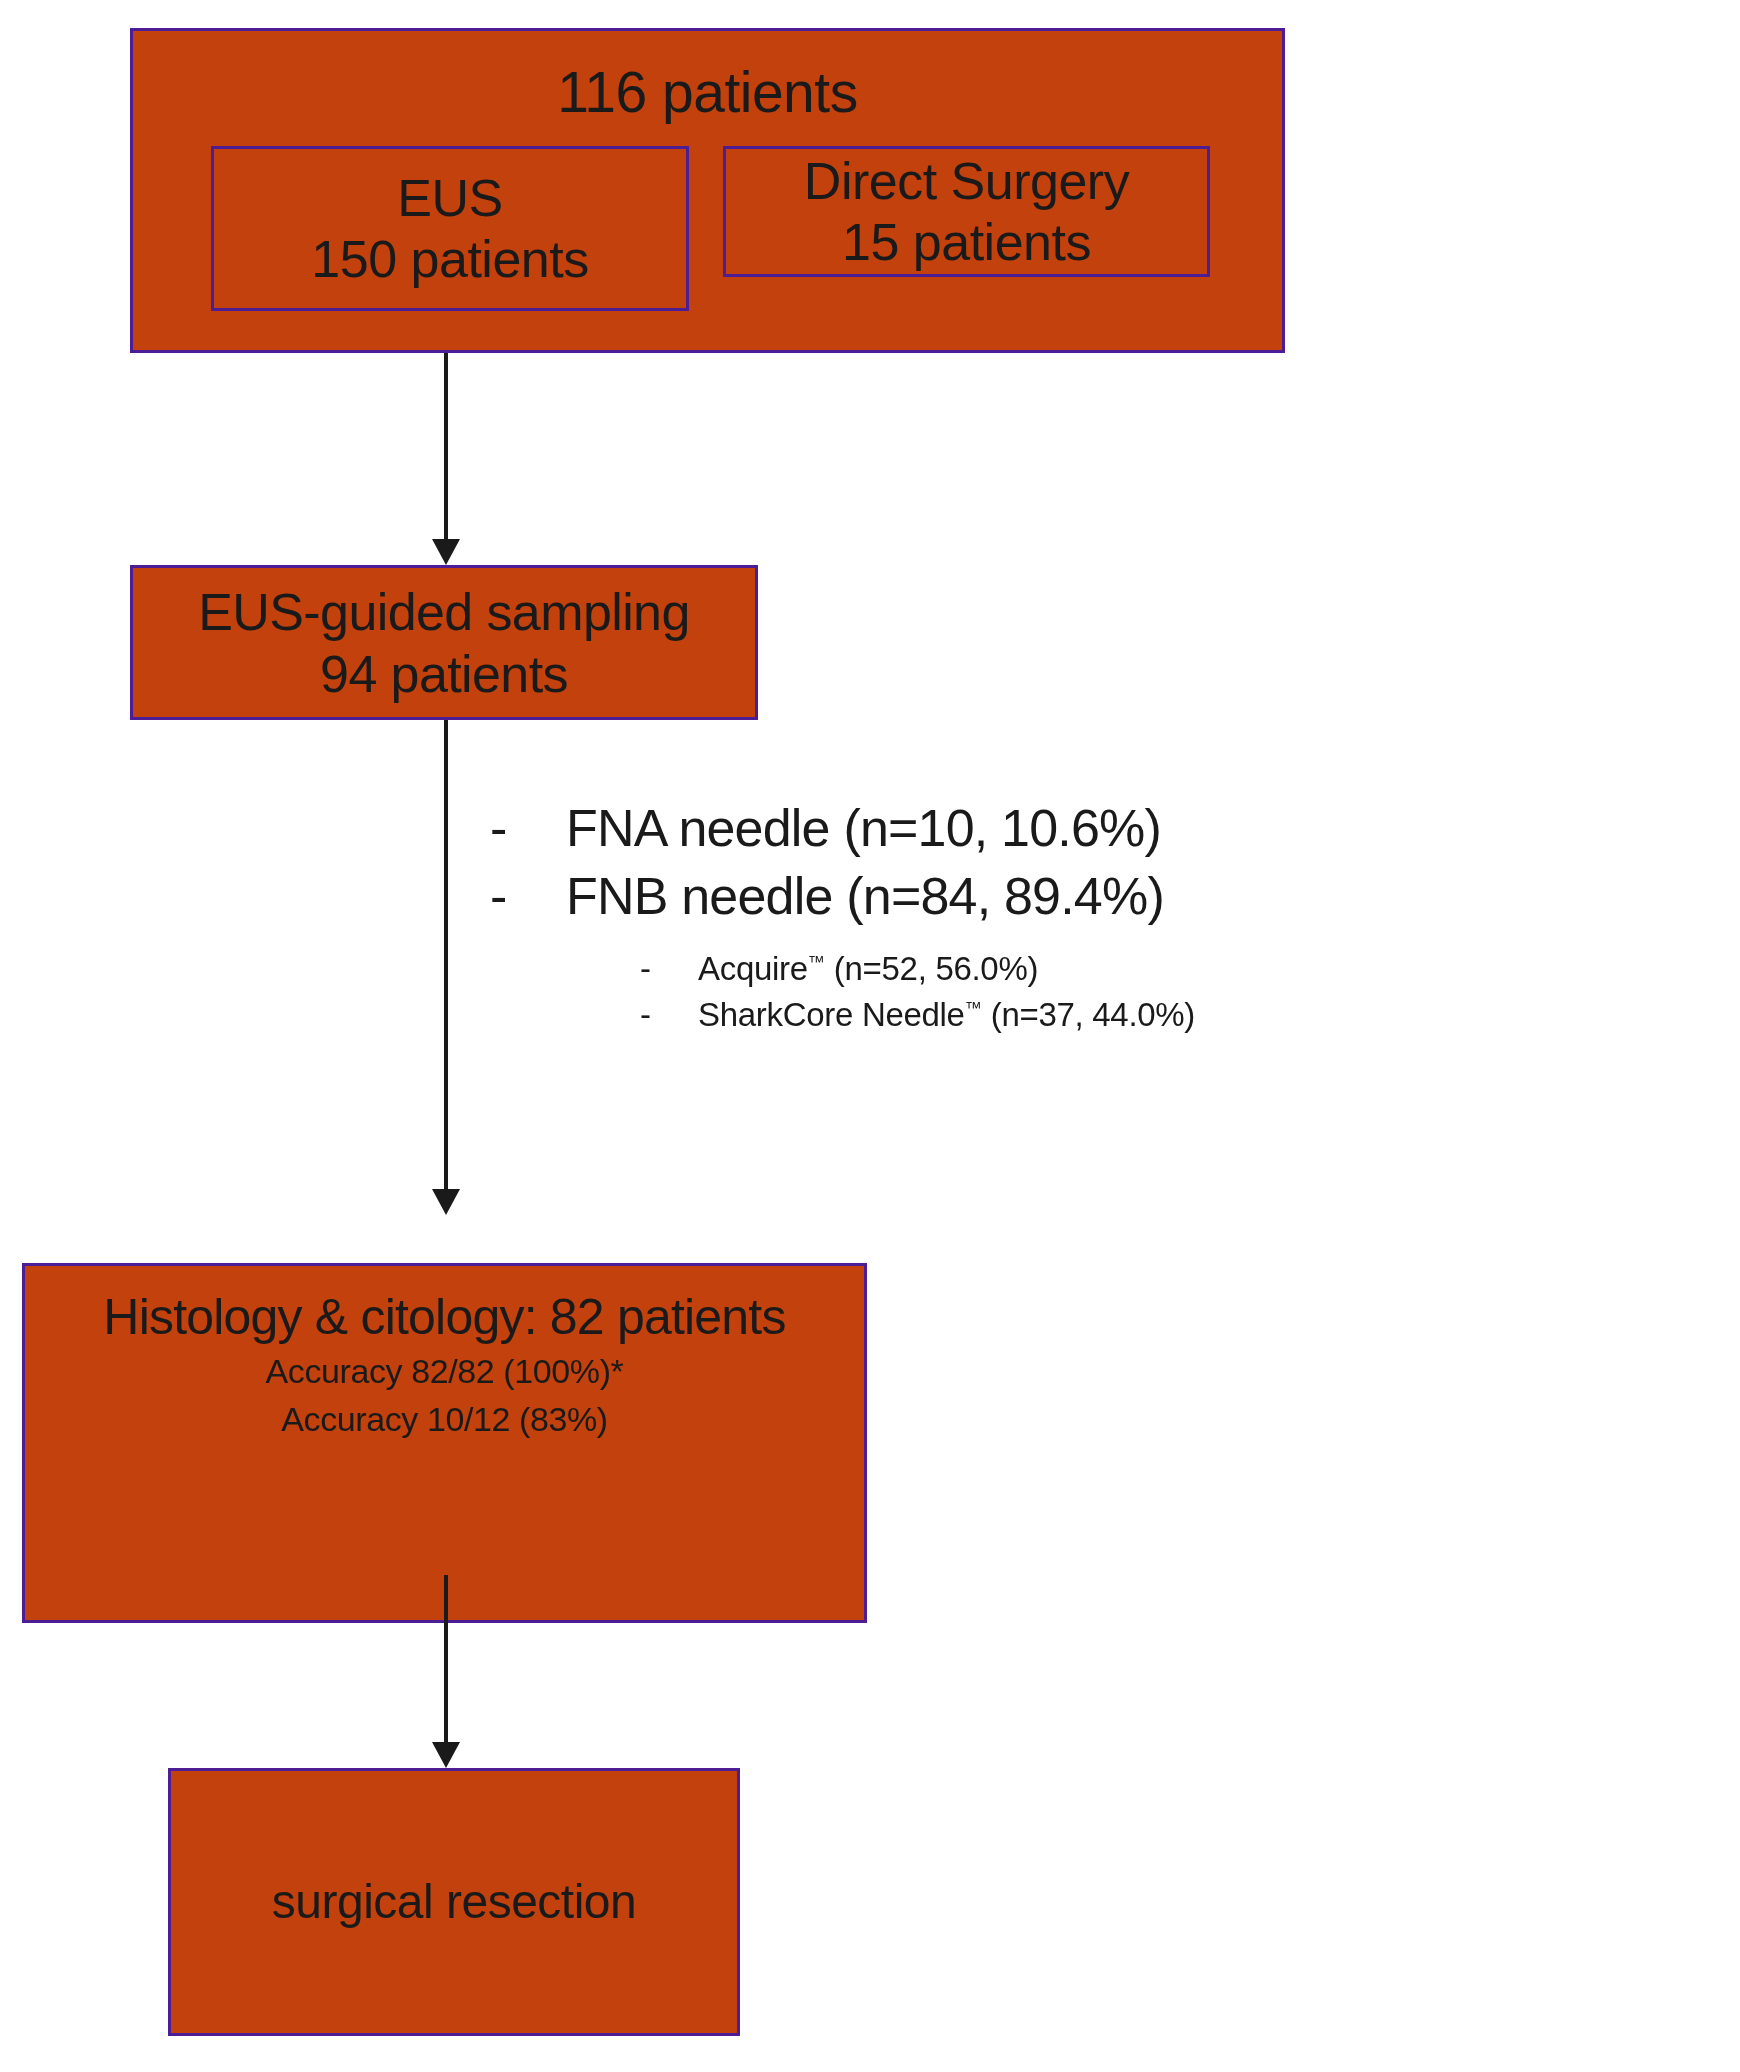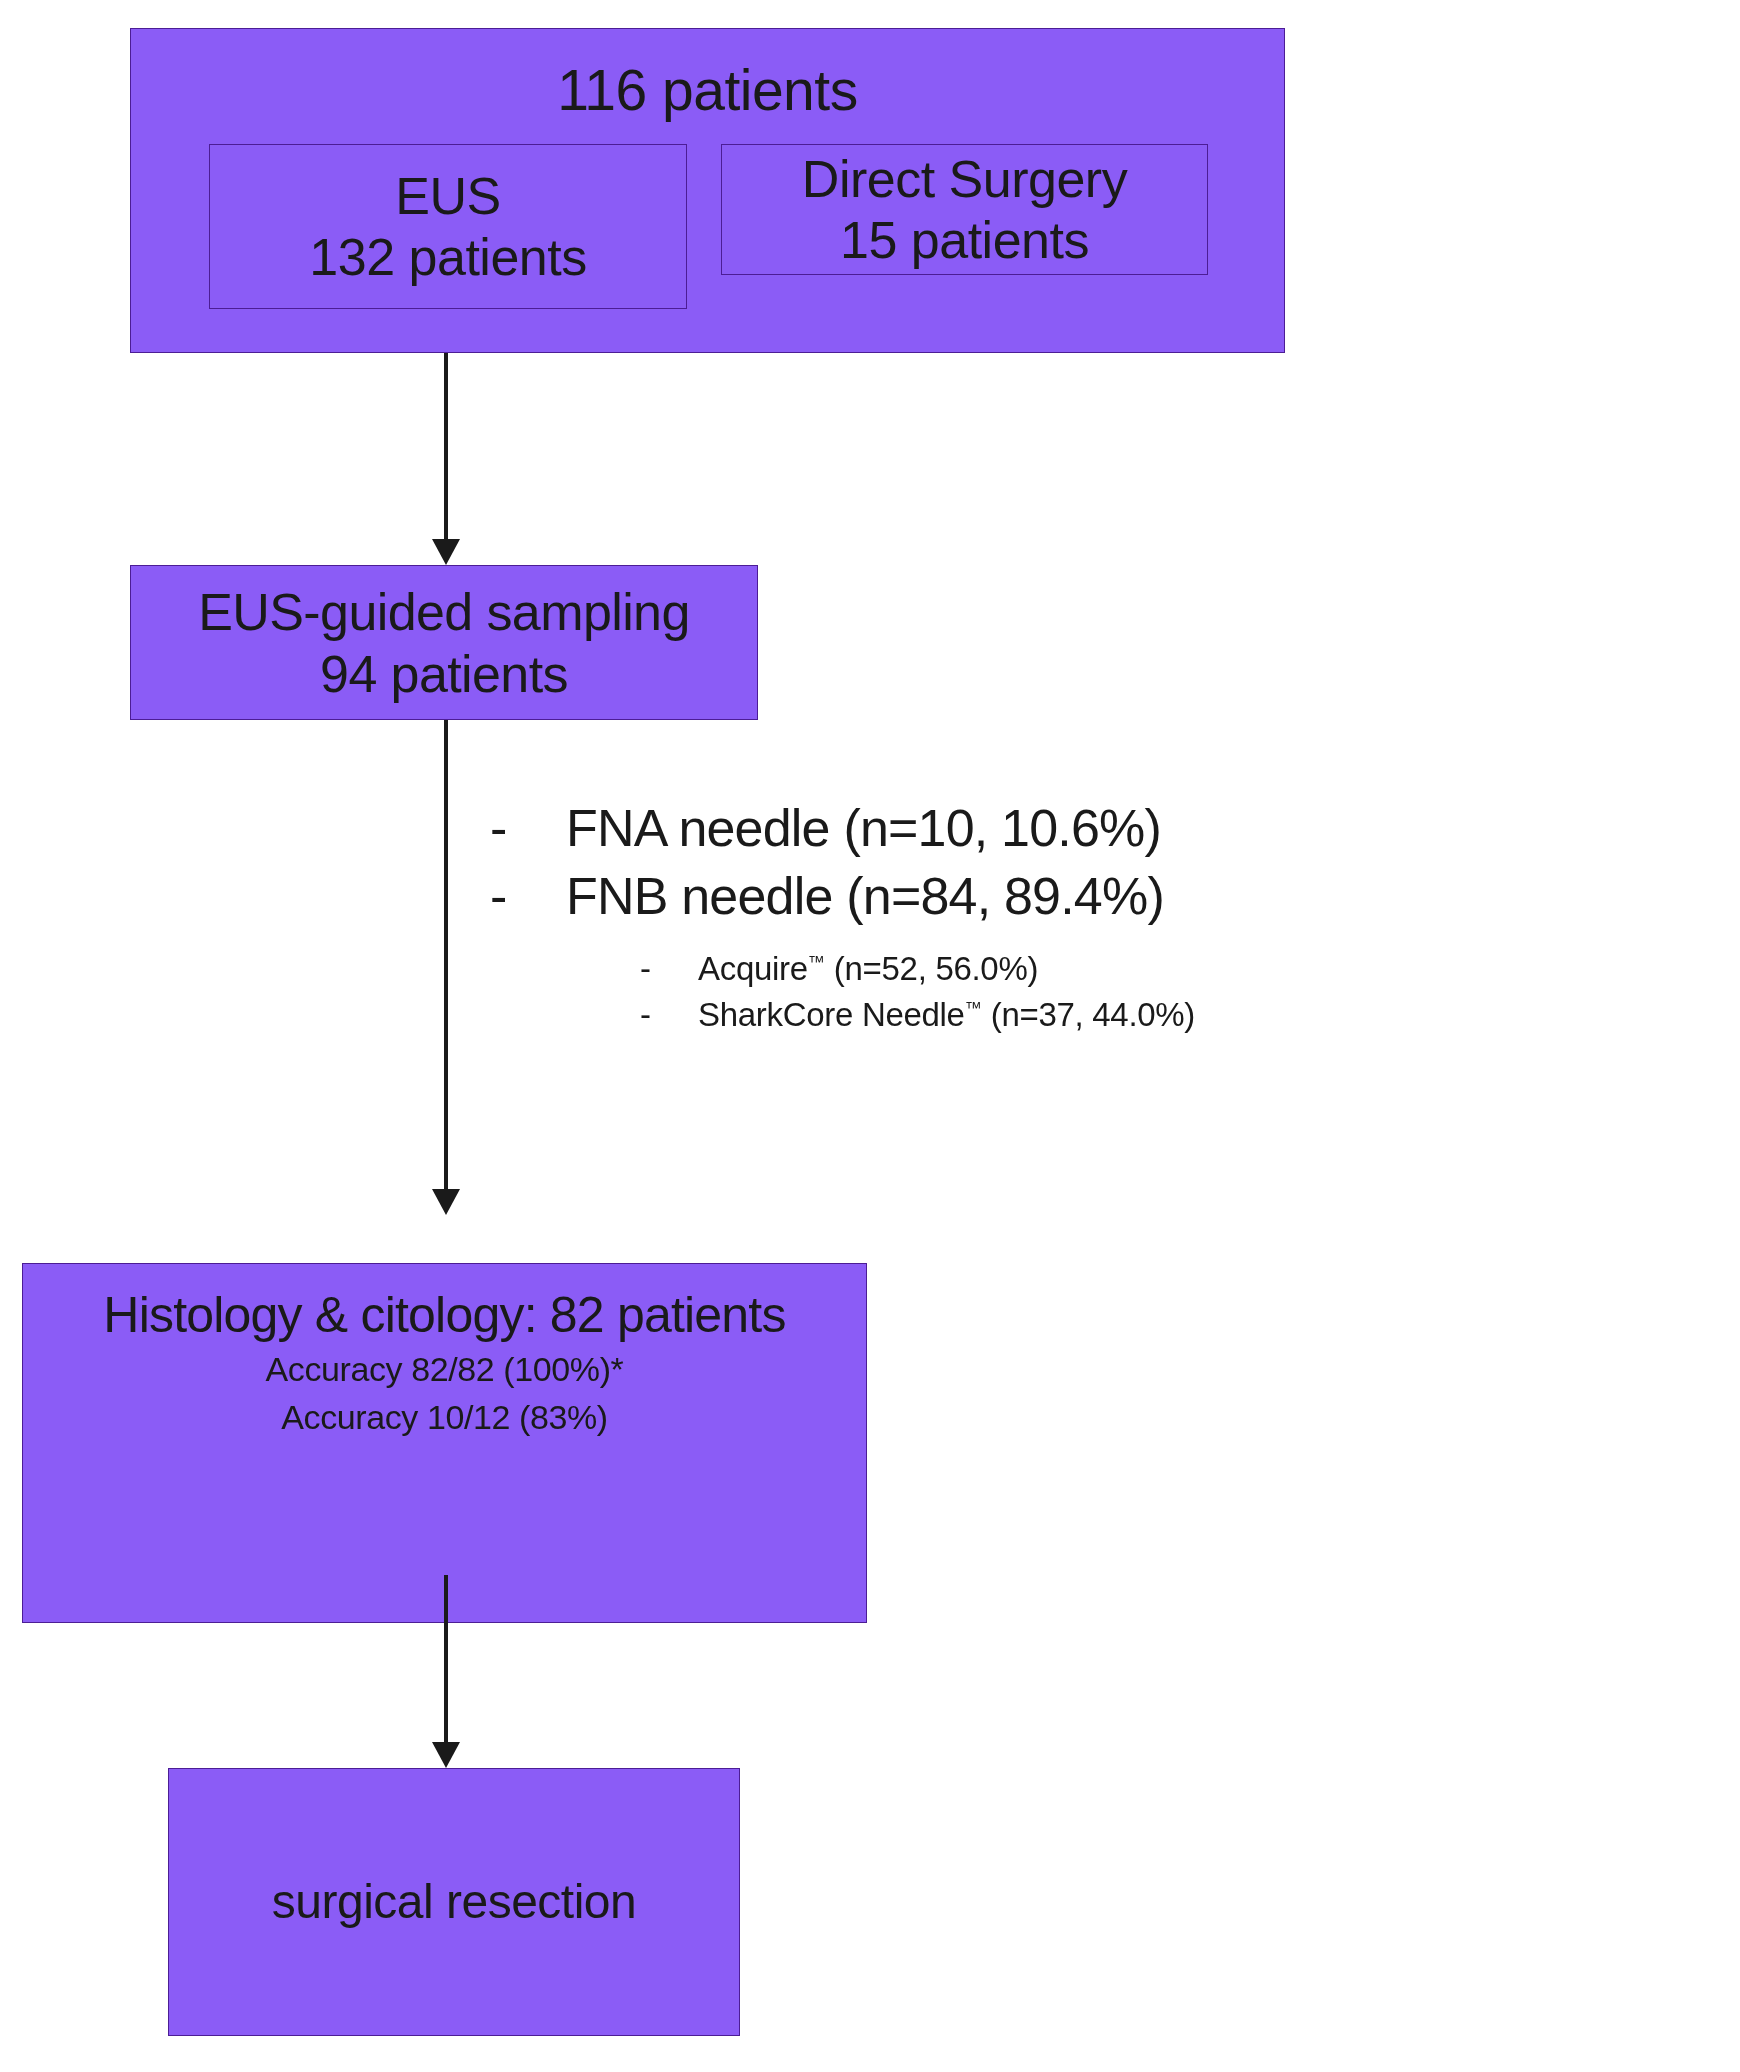--- a/index.html
+++ b/index.html
@@ -14,22 +14,22 @@
   #canvas {
     position: relative;
     width: 1740px;
     height: 2072px;
     background: #ffffff;
     overflow: hidden;
   }
   .box {
     position: absolute;
     box-sizing: border-box;
-    border: 1px solid #4c1d95;
-    background: #8b5cf6;
+    border: 3px solid #4c1d95;
+    background: #c2410c;
   }
   .box-outer-top {
     left: 130px;
     top: 28px;
     width: 1155px;
     height: 325px;
   }
   .title-116 {
     position: absolute;
     left: 0;
@@ -189,21 +189,21 @@
 <body>
 
 <div id="canvas">
 
   <div class="box box-outer-top">
     <div class="title-116">116 patients</div>
 
     <div class="box box-eus">
       <div class="inner-text">
         <div>EUS</div>
-        <div>132 patients</div>
+        <div>150 patients</div>
       </div>
     </div>
 
     <div class="box box-direct">
       <div class="inner-text">
         <div>Direct Surgery</div>
         <div>15 patients</div>
       </div>
     </div>
   </div>

